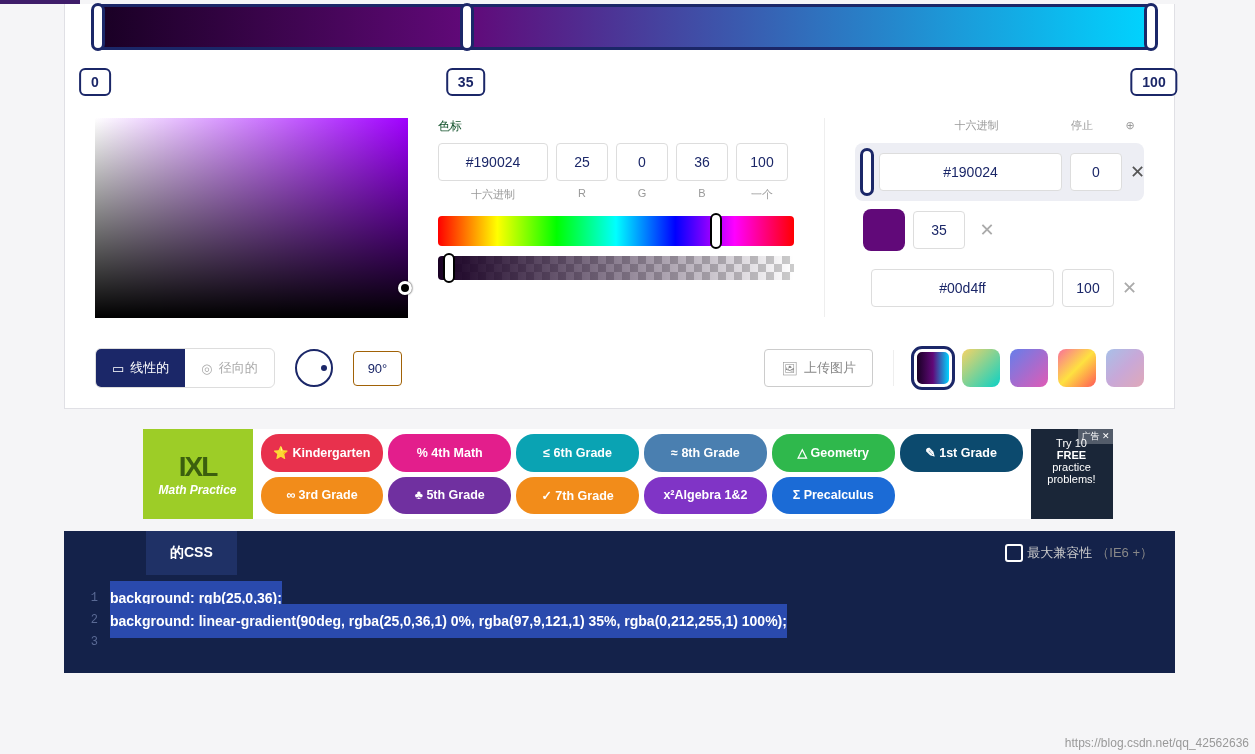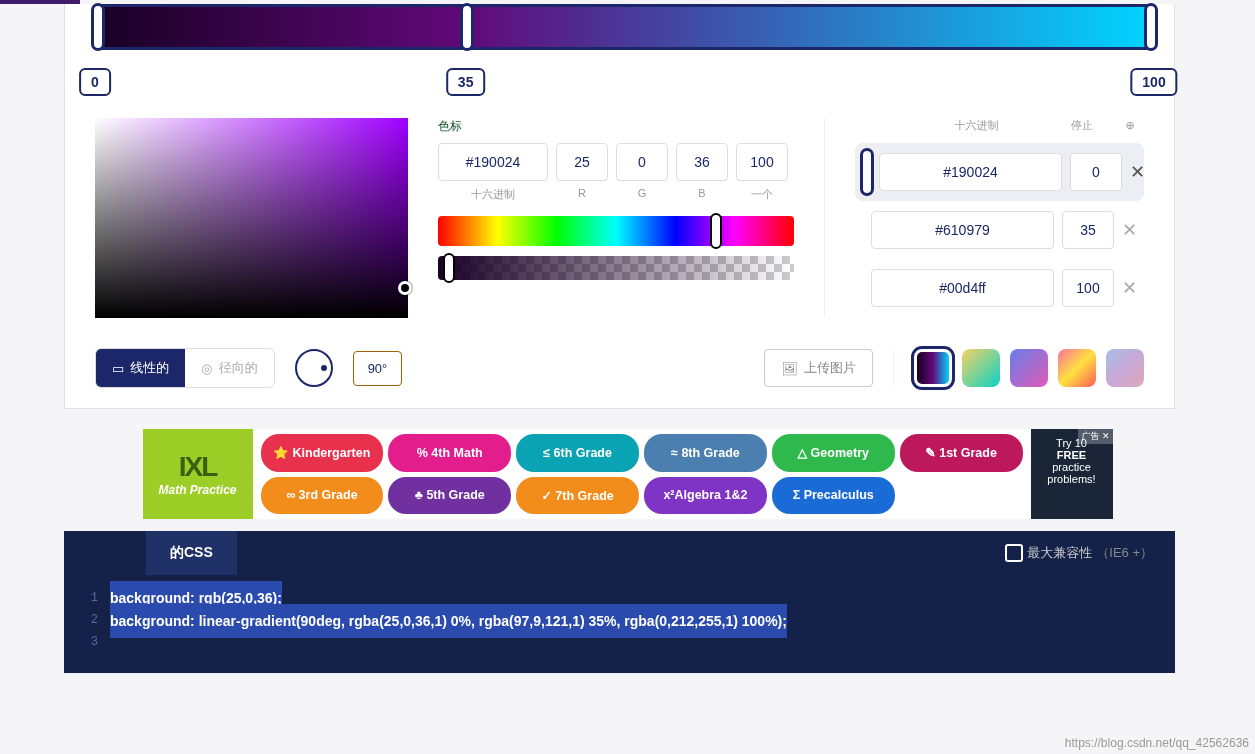--- a/index.html
+++ b/index.html
@@ -137,21 +137,20 @@
       </div>
       <div id="stops-container">
           <div class="stop-row active">
             <div class="swatch" style="background:#190024"></div>
             <input class="stop-hex" value="#190024" style="">
             <input class="stop-pos" value="0" style="">
             <div class="del-btn">✕</div>
           </div>
           <div class="stop-row">
             <div class="swatch" style="background:#610979"></div>
-            <input class="stop-hex" value="#610979" style="">
             <input class="stop-pos" value="35" style="">
             <div class="del-btn">✕</div>
           </div>
           <div class="stop-row">
             <div class="swatch" style="background:#00d4ff"></div>
             <input class="stop-hex" value="#00d4ff" style="">
             <input class="stop-pos" value="100" style="">
             <div class="del-btn">✕</div>
           </div>
         </div>
@@ -192,21 +191,21 @@
   <div class="ad-ixl">
     <div class="ad-ixl-logo">IXL</div>
     <div class="ad-ixl-sub">Math Practice</div>
   </div>
   <div class="ad-grid" id="ad-grid">
       <div class="ad-pill" style="background: rgb(232, 49, 77);">⭐ Kindergarten</div>
       <div class="ad-pill" style="background: rgb(227, 30, 140);">% 4th Math</div>
       <div class="ad-pill" style="background: rgb(10, 163, 179);">≤ 6th Grade</div>
       <div class="ad-pill" style="background: rgb(74, 127, 176);">≈ 8th Grade</div>
       <div class="ad-pill" style="background: rgb(47, 184, 76);">△ Geometry</div>
-      <div class="ad-pill" style="background: #be185d;">✎ 1st Grade</div>
+      <div class="ad-pill" style="background: #0c4a6e;">✎ 1st Grade</div>
       <div class="ad-pill" style="background: rgb(242, 140, 26);">∞ 3rd Grade</div>
       <div class="ad-pill" style="background: rgb(112, 48, 160);">♣ 5th Grade</div>
       <div class="ad-pill" style="background: rgb(242, 140, 26);">✓ 7th Grade</div>
       <div class="ad-pill" style="background: rgb(128, 52, 198);">x²Algebra 1&amp;2</div>
       <div class="ad-pill" style="background: rgb(27, 107, 214);">Σ Precalculus</div>
     </div>
   <div class="ad-right">
     <div class="ad-corner">广告 ✕</div>
     <div>Try 10</div>
     <div style="font-weight:bold">FREE</div>

